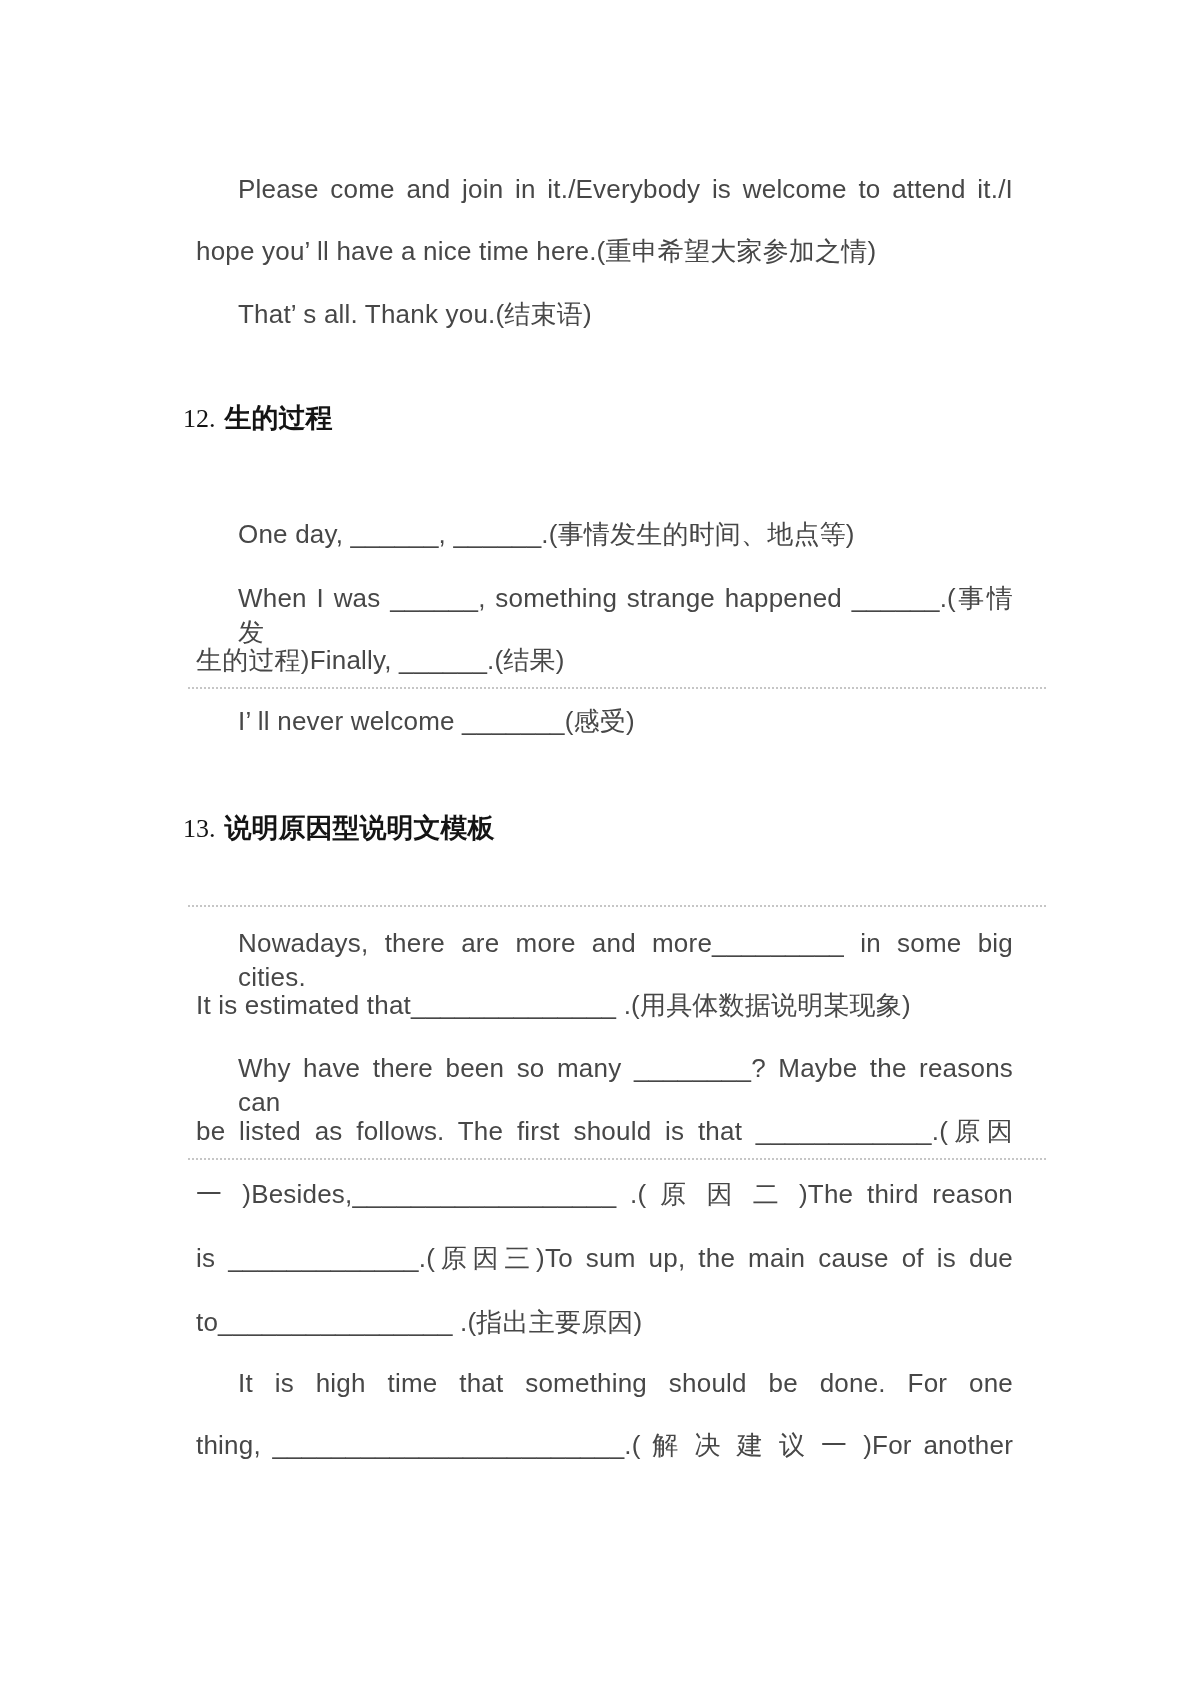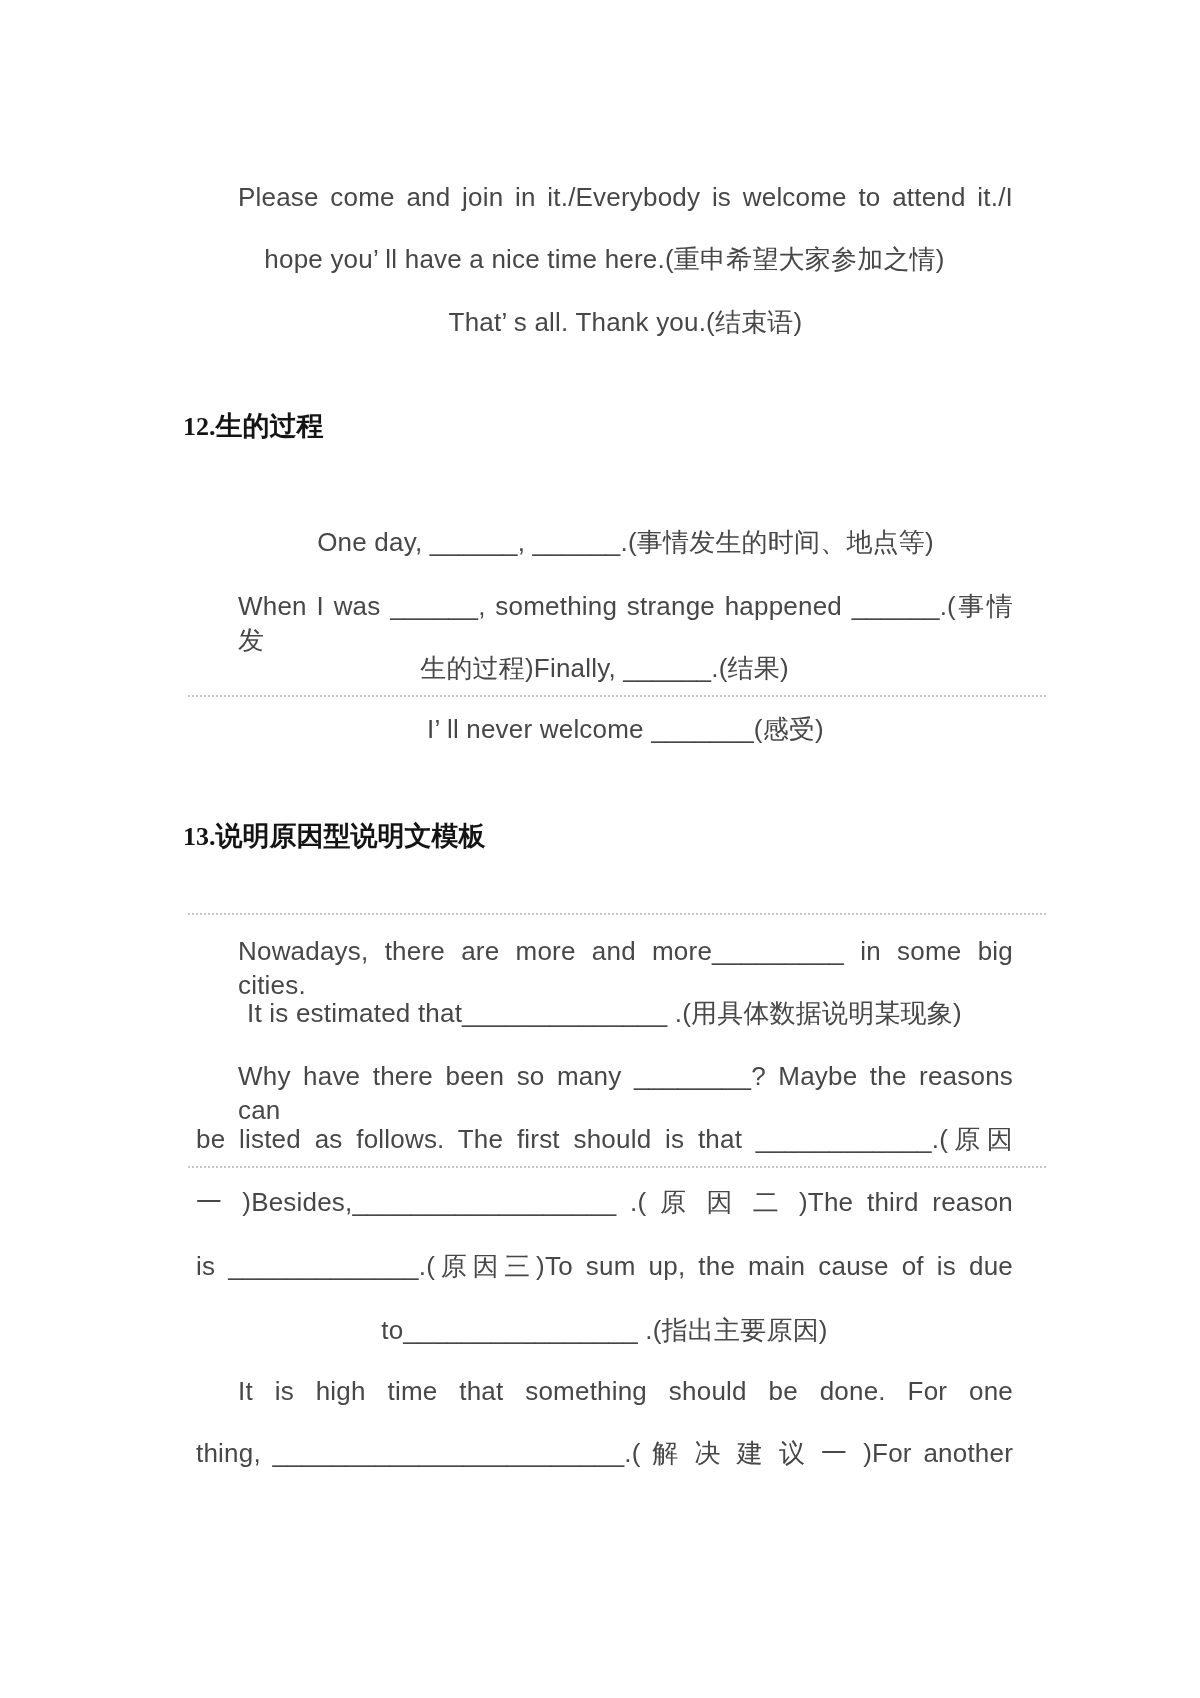--- a/index.html
+++ b/index.html
@@ -13,51 +13,51 @@
   body{
     background:var(--bg);
     font-family:"Liberation Sans","DejaVu Sans",sans-serif;
     color:var(--text);
     position:relative;
     overflow:hidden;
   }
   .doc{
     position:absolute;
     left:196px;
-    top:16px;
+    top:8px;
     width:817px;
     height:1224px;
   }
   .ln{
     position:absolute;
     left:0;
     width:817px;
     font-size:26px;
     line-height:34px;
     letter-spacing:0.2px;
     color:var(--text);
     white-space:nowrap;
-    text-align:center;
   }
   .ind{padding-left:42px;}
   .just{
     white-space:normal;
     text-align:justify;
     text-align-last:justify;
   }
   .heading{
     position:absolute;
     left:-13px;
     white-space:nowrap;
     color:var(--heading);
     font-family:"Liberation Serif","DejaVu Serif",serif;
   }
   .heading .hnum{
     font-size:26px;
-    font-weight:700;
+    font-weight:400;
+    margin-right:9px;
   }
   .heading .htitle{
     font-size:27px;
     font-weight:700;
   }
   .dotted{
     position:absolute;
     left:-8px;
     width:858px;
     height:0;

